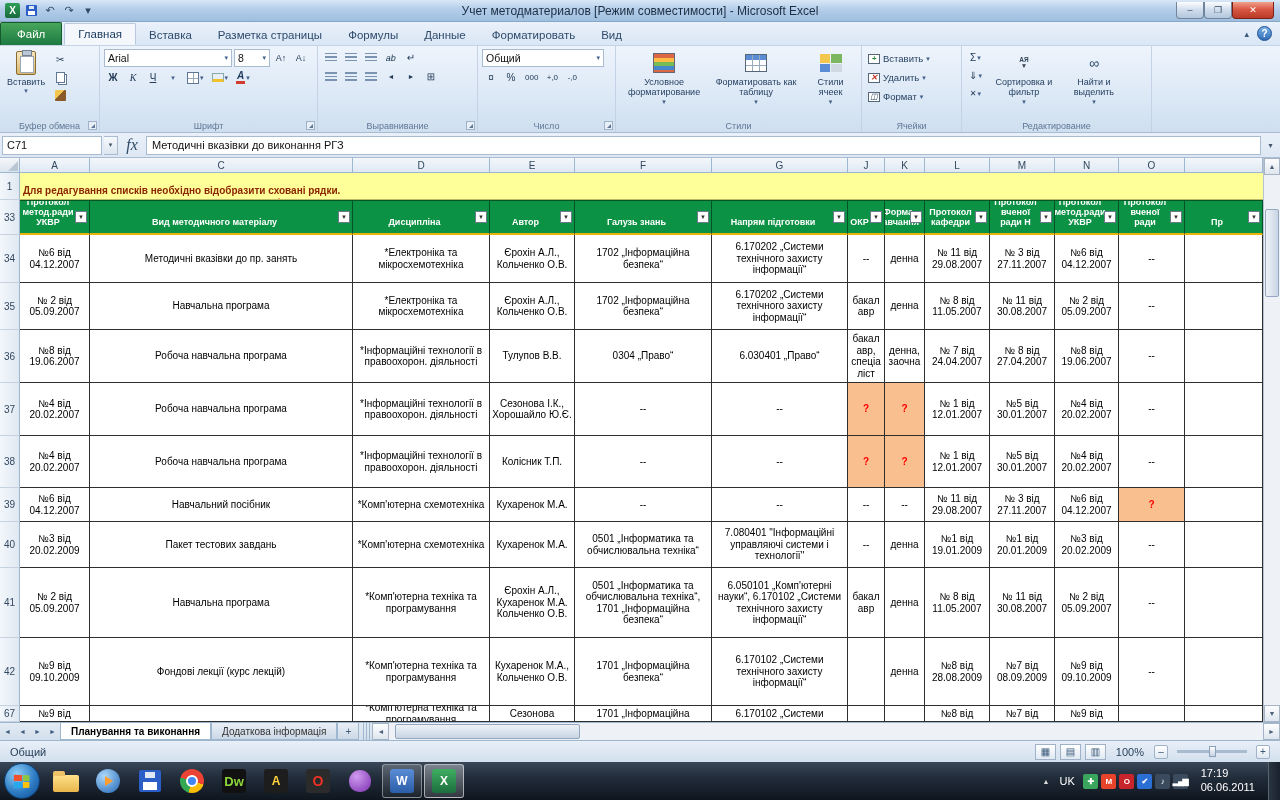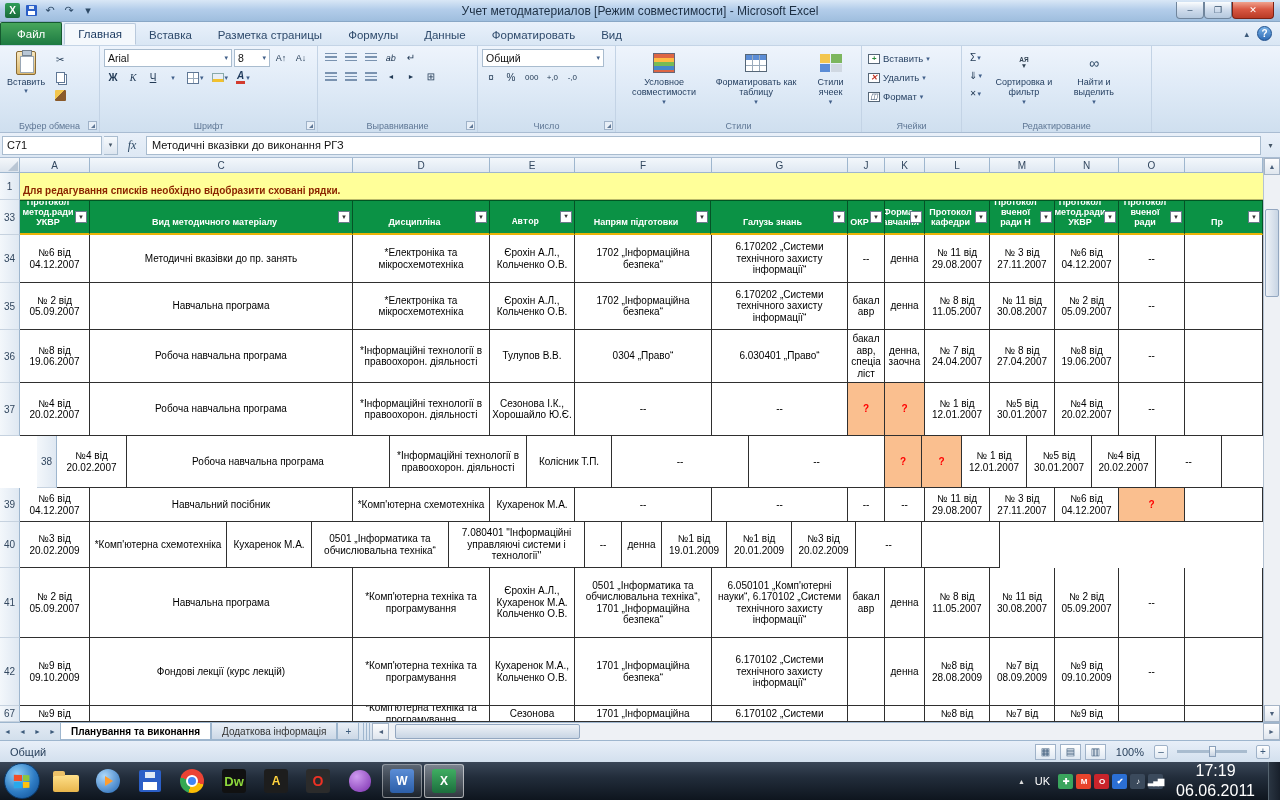--- a/index.html
+++ b/index.html
@@ -63,21 +63,21 @@
 .i-cell{width:12px;height:10px;border:1px solid #567;background:#fff;position:relative;font-size:8px;display:flex;align-items:center;justify-content:center}
 .ins{color:#2a8a3d;font-weight:bold}.del{color:#c03425;font-weight:bold}
 .cellsbtn{display:flex;align-items:center;gap:3px;font-size:9.5px;color:#1f3a5c;height:19px;padding:0 2px}
 .sorticon{display:flex;flex-direction:column;font-size:6.5px;font-weight:bold;color:#345;line-height:1}
 .editcol{display:flex;flex-direction:column;gap:1px;margin-right:2px}
 
 
 .fbar{height:25px;background:linear-gradient(#e9f0f9,#dde8f4);display:flex;align-items:center;padding:2px 2px;border-bottom:1px solid #a9bcd2;gap:2px}
 .namebox{width:100px;height:19px;background:#fff;border:1px solid #a9bccf;font-size:11px;display:flex;align-items:center;padding:0 4px;color:#111}
 .nb-dd{width:14px;height:19px;background:linear-gradient(#f6f9fc,#dde6f0);border:1px solid #a9bccf;border-left:none;display:flex;align-items:center;justify-content:center;font-size:7px;color:#456}
-.fx{width:24px;height:19px;display:flex;align-items:center;justify-content:center;font-size:12px;font-style:italic;font-family:"Liberation Serif",serif;color:#2e4a66}
+.fx{width:24px;height:19px;display:flex;align-items:center;justify-content:center;font-size:16px;font-style:italic;font-family:"Liberation Serif",serif;color:#2e4a66}
 .ffield{flex:1;height:19px;background:#fff;border:1px solid #a9bccf;font-size:11px;display:flex;align-items:center;padding:0 5px;color:#111;overflow:hidden;white-space:nowrap}
 .fexp{width:15px;height:19px;display:flex;align-items:center;justify-content:center;font-size:8px;color:#456}
 
 
 .grid{height:564px;display:flex;background:#fff}
 .gridmain{width:1263px;display:flex;flex-direction:column;overflow:hidden}
 .chrow{display:flex;height:15px;flex:0 0 15px}
 .corner{width:20px;flex:0 0 20px;background:linear-gradient(#f4f7fa,#dde5ee);border-right:1px solid #9eb6ce;border-bottom:1px solid #9eb6ce;position:relative}
 .corner::after{content:"";position:absolute;right:1px;bottom:1px;border:5px solid transparent;border-right-color:#b9c6d4;border-bottom-color:#b9c6d4}
 .colhead{height:15px;background:linear-gradient(#f3f7fb,#dfe8f2);border-right:1px solid #9eb6ce;border-bottom:1px solid #9eb6ce;font-size:10px;color:#32475f;display:flex;align-items:center;justify-content:center;flex-shrink:0}
@@ -140,21 +140,21 @@
 .sq.dw{background:#111;color:#8dd63c;font-size:13px}
 .sq.aapp{background:#1d1d1d;color:#ffd23e}
 .sq.opera{background:#2b2b2b;color:#ee3124;font-size:14px}
 .ic-purple{width:22px;height:22px;border-radius:50% 50% 45% 45%;background:radial-gradient(circle at 35% 30%,#cf9bf0,#7b2fae)}
 .sq.word{background:linear-gradient(#5b8dd6,#2b5ea8);color:#fff}
 .sq.excel{background:linear-gradient(#3fae62,#1c6e3d);color:#fff}
 .tray{margin-left:auto;display:flex;align-items:center;gap:5px;color:#fff;height:100%}
 .hiddenbtn{font-size:7px;color:#ddd;padding:0 2px}
 .lang{font-size:11px;color:#fff;padding:0 3px}
 .trayic{width:15px;height:15px;border-radius:2px;font-size:8px;font-weight:bold;display:flex;align-items:center;justify-content:center;color:#fff;letter-spacing:-1px}
-.clock{text-align:center;font-size:16px;line-height:1.25;color:#fff;padding:0 8px;white-space:nowrap}
+.clock{font-size:11px;line-height:1.25;color:#fff;padding:0 8px;white-space:nowrap}
 .showdesk{width:12px;height:38px;background:linear-gradient(90deg,#2a3542,#18202b);border-left:1px solid #55646f}
 </style>
 </head>
 <body>
 
 <div class="screen">
 
   <div class="titlebar">
     <div class="qat">
       <span class="logo">X</span>
@@ -300,21 +300,21 @@
       </div>
       <div class="glabel">Число</div>
       <div class="dlauncher"></div>
     </div>
 
     <div class="rgroup" style="width:246px;flex-direction:row;gap:4px;align-items:flex-start">
       <div class="bigbtn" style="width:90px">
         <span class="bicon">
             <i class="i-cf"></i>
           </span>
-        <span>Условное совместимости</span>
+        <span>Условное форматирование</span>
         <span class="dd">▾</span>
       </div>
       <div class="bigbtn" style="width:90px">
         <span class="bicon">
             <i class="i-ftable"></i>
           </span>
         <span>Форматировать как таблицу</span>
         <span class="dd">▾</span>
       </div>
       <div class="bigbtn" style="width:54px">
@@ -430,30 +430,30 @@
               <span class="filter">▼</span>
             </div>
             <div class="hcell" style="width: 263px;">
               <span class="htxt">Вид методичного матеріалу</span>
               <span class="filter">▼</span>
             </div>
             <div class="hcell" style="width: 137px;">
               <span class="htxt">Дисципліна</span>
               <span class="filter">▼</span>
             </div>
-            <div class="hcell" style="width: 85px; font-family: Liberation Mono, monospace;">
+            <div class="hcell" style="width: 85px;">
               <span class="htxt">Автор</span>
+              <span class="filter">▼</span>
+            </div>
+            <div class="hcell" style="width: 137px;">
+              <span class="htxt">Галузь знань</span>
               <span class="filter">▼</span>
             </div>
             <div class="hcell" style="width: 136px;">
               <span class="htxt">Напрям підготовки</span>
-              <span class="filter">▼</span>
-            </div>
-            <div class="hcell" style="width: 137px;">
-              <span class="htxt">Галузь знань</span>
               <span class="filter">▼</span>
             </div>
             <div class="hcell" style="width: 37px;">
               <span class="htxt">ОКР</span>
               <span class="filter">▼</span>
             </div>
             <div class="hcell" style="width: 40px;">
               <span class="htxt">Форма навчання</span>
               <span class="filter">▼</span>
             </div>
@@ -535,21 +535,21 @@
             <div class="dcell" style="width: 137px;">--</div>
             <div class="dcell" style="width: 136px;">--</div>
             <div class="dcell warn" style="width: 37px;">?</div>
             <div class="dcell warn" style="width: 40px;">?</div>
             <div class="dcell" style="width: 65px;">№ 1 від 12.01.2007</div>
             <div class="dcell" style="width: 65px;">№5 від 30.01.2007</div>
             <div class="dcell" style="width: 64px;">№4 від 20.02.2007</div>
             <div class="dcell" style="width: 66px;">--</div>
             <div class="dcell" style="width: 78px;"></div>
           </div>
-          <div class="srow" style="height: 52px; padding-left: 37px;">
+          <div class="srow" style="height: 52px;">
             <div class="rnum">38</div>
             <div class="dcell" style="width: 70px;">№4 від 20.02.2007</div>
             <div class="dcell" style="width: 263px;">Робоча навчальна програма</div>
             <div class="dcell" style="width: 137px;">*Інформаційні технології в правоохорон. діяльності</div>
             <div class="dcell" style="width: 85px;">Колісник Т.П.</div>
             <div class="dcell" style="width: 137px;">--</div>
             <div class="dcell" style="width: 136px;">--</div>
             <div class="dcell warn" style="width: 37px;">?</div>
             <div class="dcell warn" style="width: 40px;">?</div>
             <div class="dcell" style="width: 65px;">№ 1 від 12.01.2007</div>
@@ -570,20 +570,21 @@
             <div class="dcell" style="width: 40px;">--</div>
             <div class="dcell" style="width: 65px;">№ 11 від 29.08.2007</div>
             <div class="dcell" style="width: 65px;">№ 3 від 27.11.2007</div>
             <div class="dcell" style="width: 64px;">№6 від 04.12.2007</div>
             <div class="dcell warn" style="width: 66px;">?</div>
             <div class="dcell" style="width: 78px;"></div>
           </div>
           <div class="srow" style="height: 46px;">
             <div class="rnum">40</div>
             <div class="dcell" style="width: 70px;">№3 від 20.02.2009</div>
+            <div class="dcell" style="width: 263px;">Пакет тестових завдань</div>
             <div class="dcell" style="width: 137px;">*Комп'ютерна схемотехніка</div>
             <div class="dcell" style="width: 85px;">Кухаренок М.А.</div>
             <div class="dcell" style="width: 137px;">0501 „Інформатика та обчислювальна техніка“</div>
             <div class="dcell" style="width: 136px;">7.080401 "Інформаційні управляючі системи і технології"</div>
             <div class="dcell" style="width: 37px;">--</div>
             <div class="dcell" style="width: 40px;">денна</div>
             <div class="dcell" style="width: 65px;">№1 від 19.01.2009</div>
             <div class="dcell" style="width: 65px;">№1 від 20.01.2009</div>
             <div class="dcell" style="width: 64px;">№3 від 20.02.2009</div>
             <div class="dcell" style="width: 66px;">--</div>

